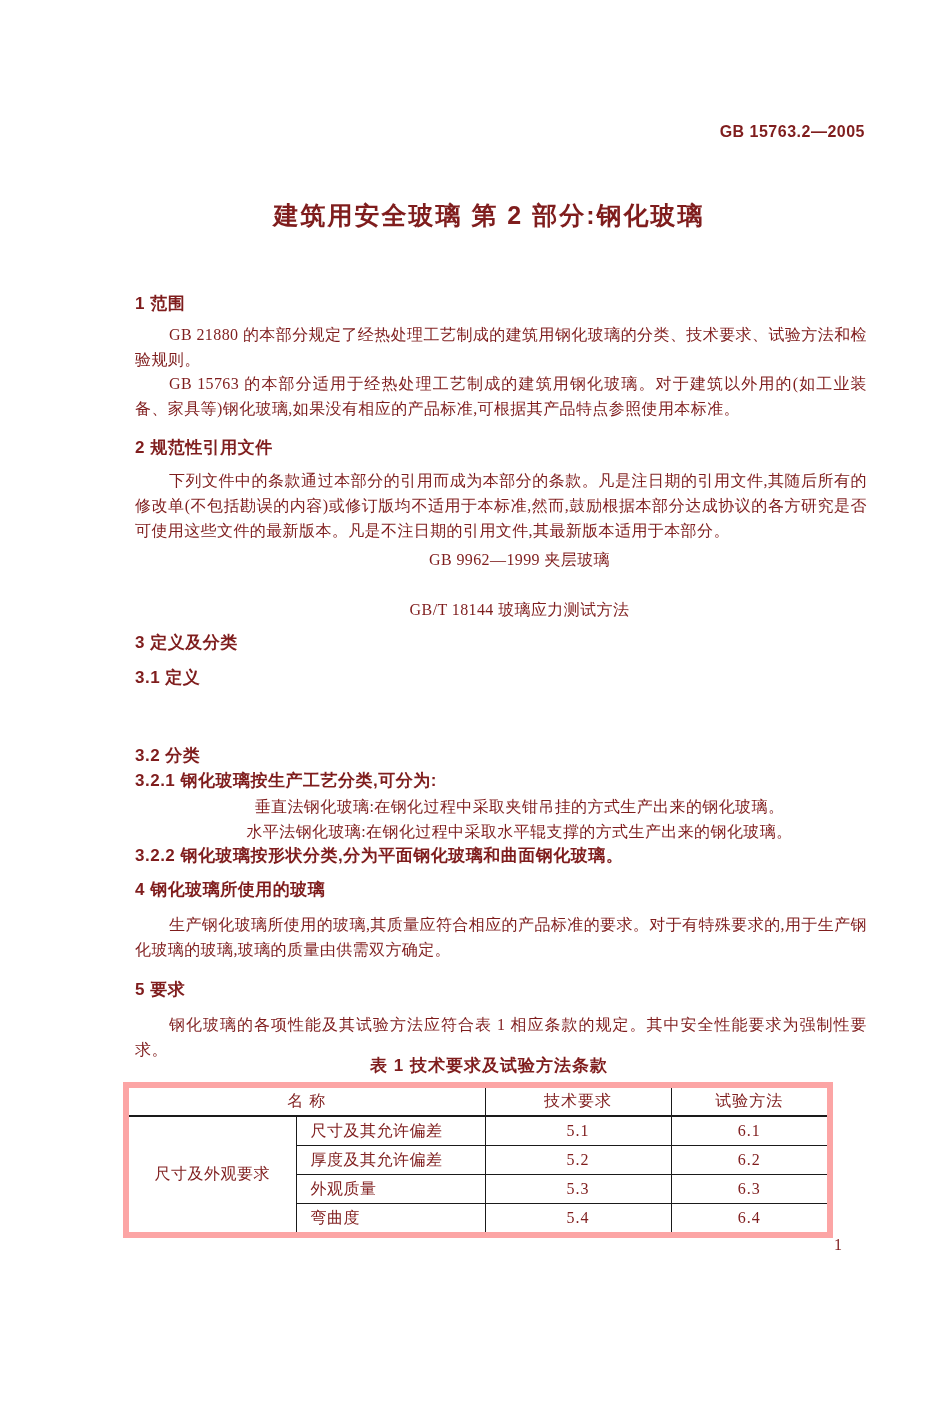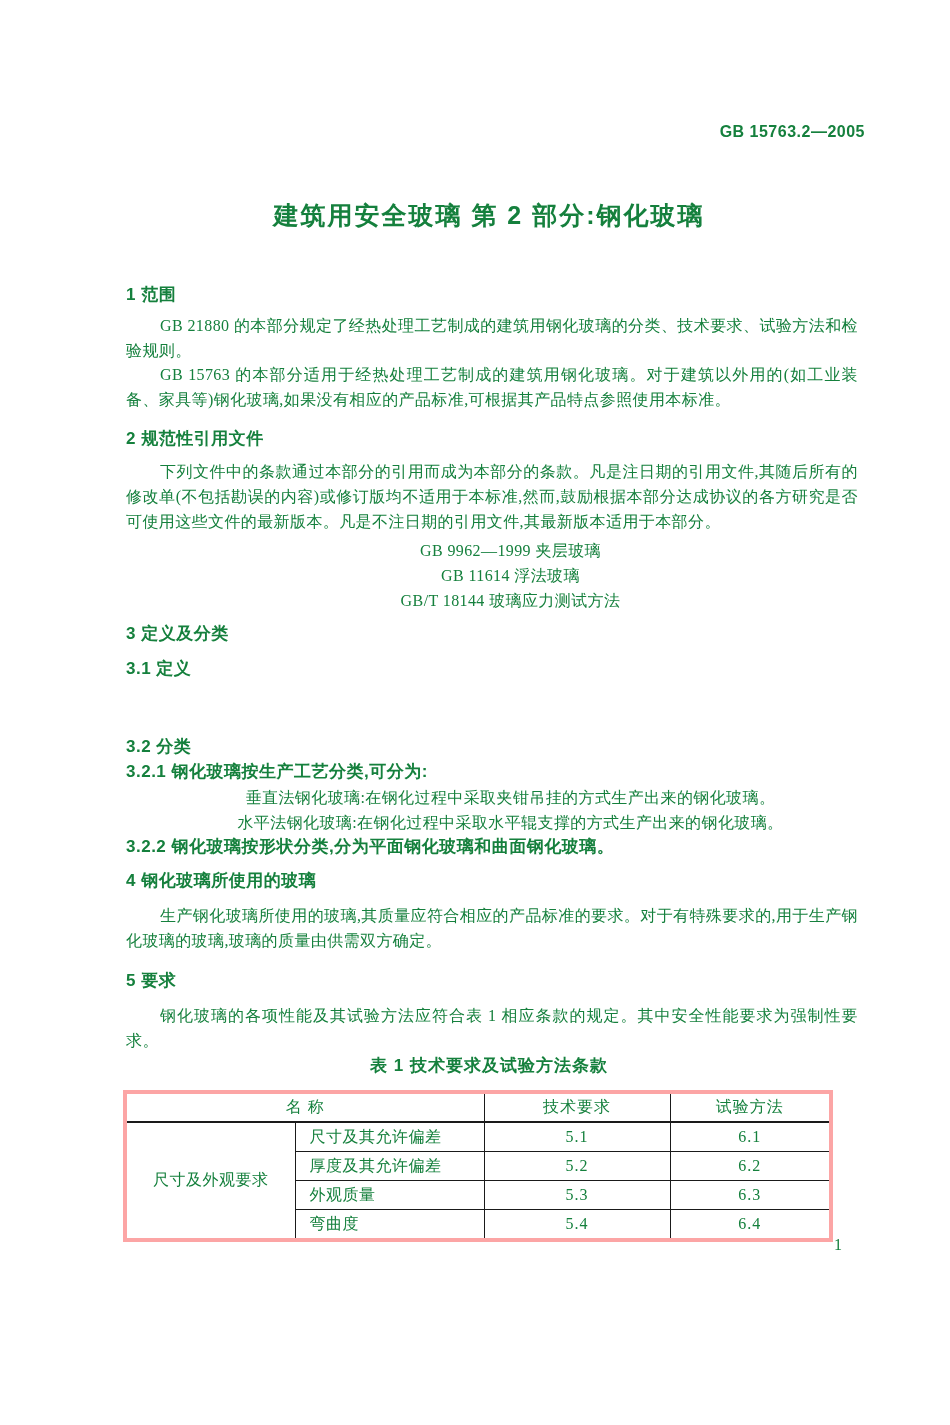--- a/index.html
+++ b/index.html
@@ -1,25 +1,25 @@
 <!DOCTYPE html>
 <html><head>
 <meta charset="utf-8">
 <style>
   html,body { margin:0; padding:0; background:#e8e8e8; }
   .page {
     position:relative;
     width:950px; height:1425px;
     margin:0 auto;
     background:#ffffff;
-    color:#15803d;
+    color:#7f1d1d;
     font-family:"Liberation Serif", serif;
     overflow:hidden;
   }
-  .abs { position:absolute; left:123px; width:732px; margin:3px; }
+  .abs { position:absolute; left:123px; width:732px; margin:12px; }
   .body {
     font-size:16px;
     line-height:25px;
     text-align:justify;
     letter-spacing:0.4px;
   }
   .indent { text-indent:34px; }
   .ref { padding-left:37px; width:695px; text-align:center; white-space:nowrap; }
   .h {
     font-family:"Liberation Sans", sans-serif;
@@ -45,22 +45,21 @@
     text-align:center;
     font-family:"Liberation Sans", sans-serif;
     font-weight:bold; font-size:17px; letter-spacing:1px;
   }
   table.t1 {
     position:absolute; top:1082px; left:123px;
     width:710px;
     border-collapse:collapse;
     table-layout:fixed;
     font-size:16px;
-    border:4px solid #fca5a5;
-    margin-top:8px;
+    border:6px solid #fca5a5;
   }
   table.t1 th, table.t1 td {
     border:1px solid #1a1a1a;
     padding:0;
     text-align:center;
     vertical-align:middle;
     font-weight:normal;
   }
   table.t1 thead th { height:27px; border-bottom:2px solid #1a1a1a; letter-spacing:1px; }
   table.t1 tbody td { height:28px; }
@@ -81,21 +80,20 @@
 
   <h1 class="doc-title">建筑用安全玻璃  第 2 部分:钢化玻璃</h1>
 
   <div class="h abs" style="top:281px">1  范围</div>
   <p class="body abs indent" style="top:310px">GB 21880 的本部分规定了经热处理工艺制成的建筑用钢化玻璃的分类、技术要求、试验方法和检验规则。</p>
   <p class="body abs indent" style="top:359px">GB 15763 的本部分适用于经热处理工艺制成的建筑用钢化玻璃。对于建筑以外用的(如工业装备、家具等)钢化玻璃,如果没有相应的产品标准,可根据其产品特点参照使用本标准。</p>
 
   <div class="h abs" style="top:425px">2  规范性引用文件</div>
   <p class="body abs indent" style="top:456px">下列文件中的条款通过本部分的引用而成为本部分的条款。凡是注日期的引用文件,其随后所有的修改单(不包括勘误的内容)或修订版均不适用于本标准,然而,鼓励根据本部分达成协议的各方研究是否可使用这些文件的最新版本。凡是不注日期的引用文件,其最新版本适用于本部分。</p>
   <div class="body abs ref" style="top:535px">GB 9962—1999  夹层玻璃</div>
-  <div class="body abs ref" style="top:560px">GB 11614  浮法玻璃</div>
   <div class="body abs ref" style="top:585px">GB/T 18144  玻璃应力测试方法</div>
 
   <div class="h abs" style="top:620px">3  定义及分类</div>
   <div class="h abs" style="top:655px">3.1  定义</div>
   <div class="h abs" style="top:733px">3.2  分类</div>
   <div class="h abs" style="top:758px">3.2.1  钢化玻璃按生产工艺分类,可分为:</div>
   <div class="body abs ref" style="top:807px">水平法钢化玻璃:在钢化过程中采取水平辊支撑的方式生产出来的钢化玻璃。</div>
   <div class="body abs ref" style="top:782px">垂直法钢化玻璃:在钢化过程中采取夹钳吊挂的方式生产出来的钢化玻璃。</div>
   <div class="h abs" style="top:833px">3.2.2  钢化玻璃按形状分类,分为平面钢化玻璃和曲面钢化玻璃。</div>
 

